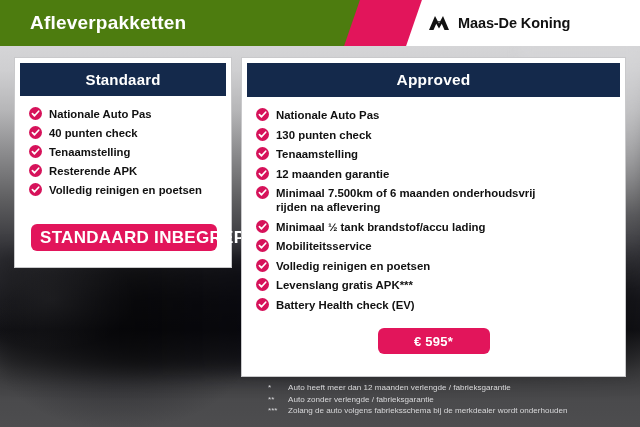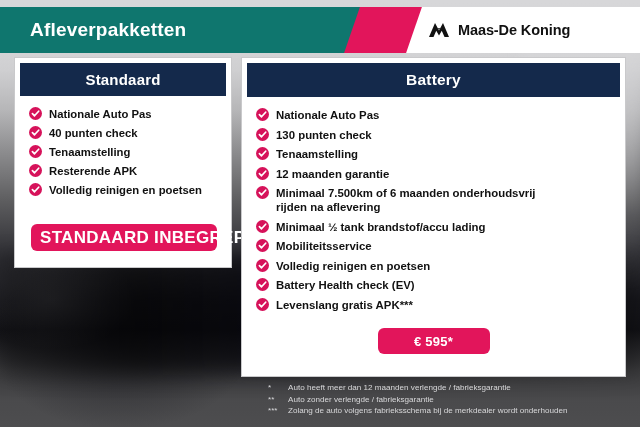--- a/index.html
+++ b/index.html
@@ -60,23 +60,23 @@
       rgba(215,215,217,0.9) 0px,
       rgba(190,190,192,0.6) 90px,
       rgba(120,120,122,0.2) 170px,
       rgba(60,60,62,0.0) 240px);
     filter: blur(6px);
   }
 
   
   .header {
     position: absolute;
-    left: 0; top: 7px;
+    left: 0; top: 0;
     width: 640px; height: 46px;
-    background: #0f766e;
+    background: #4d7c0f;
     overflow: hidden;
     z-index: 5;
     text-decoration: underline;
   }
   .header-title {
     position: absolute;
     left: 30px; top: 0;
     height: 46px;
     display: flex;
     align-items: center;
@@ -293,21 +293,21 @@
           <path d="M4.2 8.2 L6.8 10.8 L11.9 5.2" stroke="#ffffff" stroke-width="2.1" fill="none" stroke-linecap="round" stroke-linejoin="round"></path>
         </svg>
         <span class="feature-text">Volledig reinigen en poetsen</span>
       </li>
     </ul>
 
     <button class="btn-pink btn-standaard">STANDAARD INBEGREPEN</button>
   </div>
 
   <div class="card card-approved">
-    <div class="card-head">Battery</div>
+    <div class="card-head">Approved</div>
 
     <ul class="feature-list">
       <li class="feature">
         <svg class="check-icon" viewBox="0 0 16 16">
           <circle cx="8" cy="8" r="8" fill="#d6125a"></circle>
           <path d="M4.2 8.2 L6.8 10.8 L11.9 5.2" stroke="#ffffff" stroke-width="2.1" fill="none" stroke-linecap="round" stroke-linejoin="round"></path>
         </svg>
         <span class="feature-text">Nationale Auto Pas</span>
       </li>
       <li class="feature">
@@ -360,28 +360,28 @@
           <circle cx="8" cy="8" r="8" fill="#d6125a"></circle>
           <path d="M4.2 8.2 L6.8 10.8 L11.9 5.2" stroke="#ffffff" stroke-width="2.1" fill="none" stroke-linecap="round" stroke-linejoin="round"></path>
         </svg>
         <span class="feature-text">Volledig reinigen en poetsen</span>
       </li>
       <li class="feature">
         <svg class="check-icon" viewBox="0 0 16 16">
           <circle cx="8" cy="8" r="8" fill="#d6125a"></circle>
           <path d="M4.2 8.2 L6.8 10.8 L11.9 5.2" stroke="#ffffff" stroke-width="2.1" fill="none" stroke-linecap="round" stroke-linejoin="round"></path>
         </svg>
+        <span class="feature-text">Levenslang gratis APK***</span>
+      </li>
+      <li class="feature">
+        <svg class="check-icon" viewBox="0 0 16 16">
+          <circle cx="8" cy="8" r="8" fill="#d6125a"></circle>
+          <path d="M4.2 8.2 L6.8 10.8 L11.9 5.2" stroke="#ffffff" stroke-width="2.1" fill="none" stroke-linecap="round" stroke-linejoin="round"></path>
+        </svg>
         <span class="feature-text">Battery Health check (EV)</span>
-      </li>
-      <li class="feature">
-        <svg class="check-icon" viewBox="0 0 16 16">
-          <circle cx="8" cy="8" r="8" fill="#d6125a"></circle>
-          <path d="M4.2 8.2 L6.8 10.8 L11.9 5.2" stroke="#ffffff" stroke-width="2.1" fill="none" stroke-linecap="round" stroke-linejoin="round"></path>
-        </svg>
-        <span class="feature-text">Levenslang gratis APK***</span>
       </li>
     </ul>
 
     <div class="price-row">
       <button class="btn-pink btn-price">€ 595*</button>
     </div>
   </div>
 
   <div class="footnotes">
     <div class="footnote">

